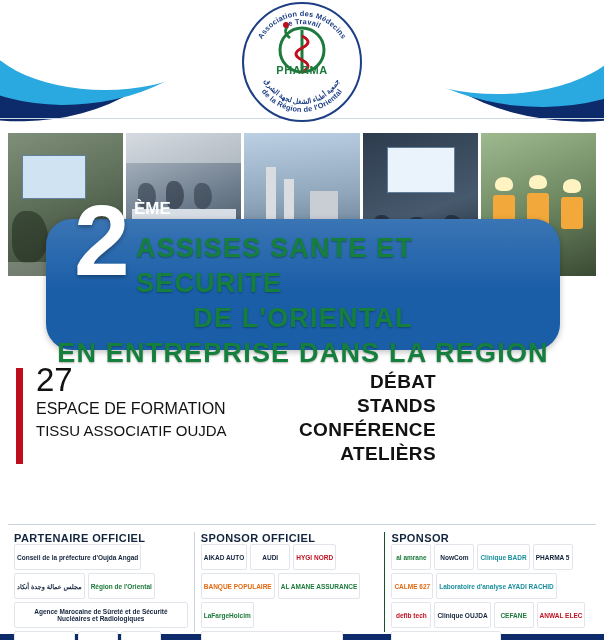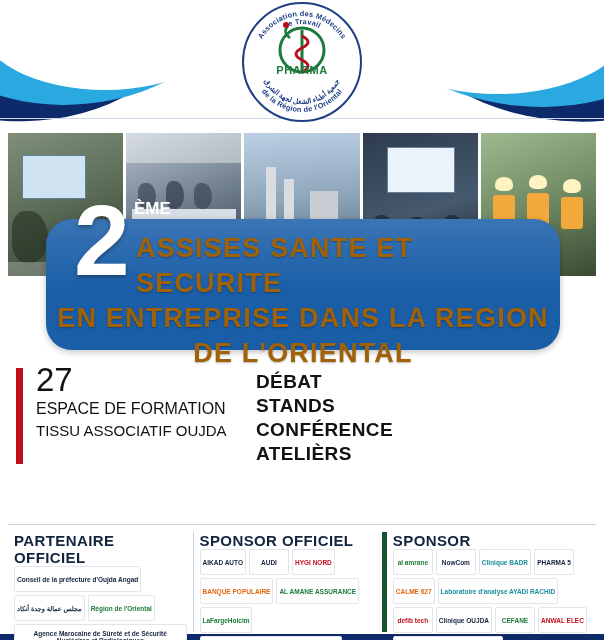--- a/index.html
+++ b/index.html
@@ -211,21 +211,21 @@
     font-weight: bold;
     color: #ffffff;
     z-index: 4;
   }
   .title-lines {
     position: absolute;
     top: 231px; left: 46px;
     width: 514px;
     z-index: 4;
     text-align: center;
-    color: #a16207;
+    color: #15803d;
   }
   .t-line {
     font-size: 27px;
     font-weight: bold;
     letter-spacing: 1.2px;
     line-height: 35px;
     text-shadow: 0 1px 2px rgba(0,0,0,.3);
   }
   .t-line.l1 { padding-left: 90px; text-align: left; }
 
@@ -265,21 +265,21 @@
     font-size: 15px;
     color: #121212;
     line-height: 22px;
   }
 
   
   .activities {
     position: absolute;
     top: 370px; left: 256px;
     width: 180px;
-    text-align: left;
+    text-align: right;
     z-index: 4;
   }
   .activities div {
     font-size: 19px;
     font-weight: bold;
     color: #121212;
     line-height: 24px;
     letter-spacing: .4px;
   }
 
@@ -297,23 +297,23 @@
     height: 100px;
     display: flex;
     z-index: 4;
   }
   .sp-col {
     position: relative;
     padding: 0 6px;
   }
   .sp-col.c1 { width: 182px; }
   .sp-col.c2 { width: 186px; border-left: 1px solid #c9d2de; }
-  .sp-col.c3 { width: 208px; border-left: 5px solid #14532d; }
+  .sp-col.c3 { width: 208px; border-left: 1px solid #14532d; }
   .sp-head {
-    font-size: 15px;
+    font-size: 11px;
     font-weight: bold;
     color: #13243f;
     letter-spacing: .4px;
     margin-bottom: 0;
   }
   .logo-grid {
     display: flex;
     flex-wrap: wrap;
     gap: 3px;
   }
@@ -420,22 +420,22 @@
       <div class="vest" style="left:80px;top:64px;width:22px;height:32px"></div>
       <div class="helmet" style="left:82px;top:46px;width:18px;height:14px"></div>
     </div>
   </div>
 
   <div class="title-panel"></div>
   <div class="big-two">2</div>
   <div class="eme">ÈME</div>
   <div class="title-lines">
     <div class="t-line l1">ASSISES  SANTE  ET  SECURITE</div>
+    <div class="t-line">DE L'ORIENTAL</div>
     <div class="t-line">EN ENTREPRISE DANS  LA REGION</div>
-    <div class="t-line">DE L'ORIENTAL</div>
   </div>
 
   <div class="date-block">
     <div class="date-bar"></div>
     <div class="date-day">27</div>
     <div class="date-place1">ESPACE DE FORMATION</div>
     <div class="date-place2">TISSU ASSOCIATIF OUJDA</div>
   </div>
 
   <div class="activities">

